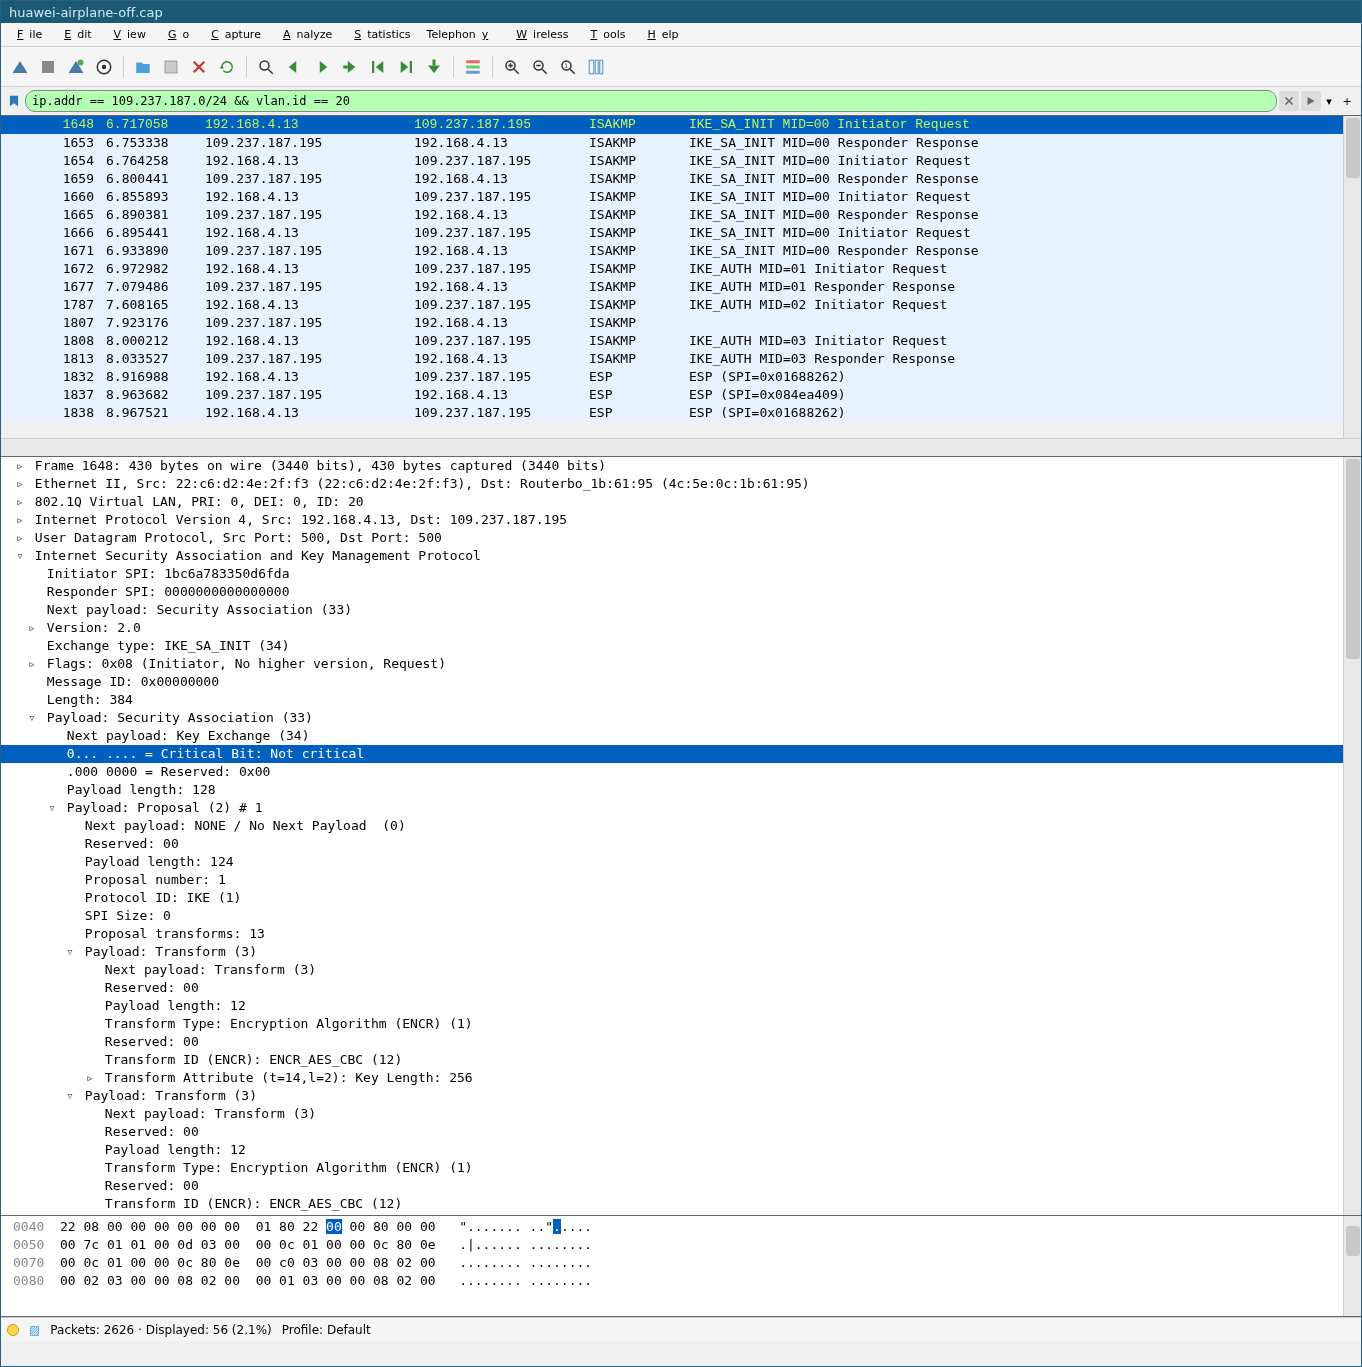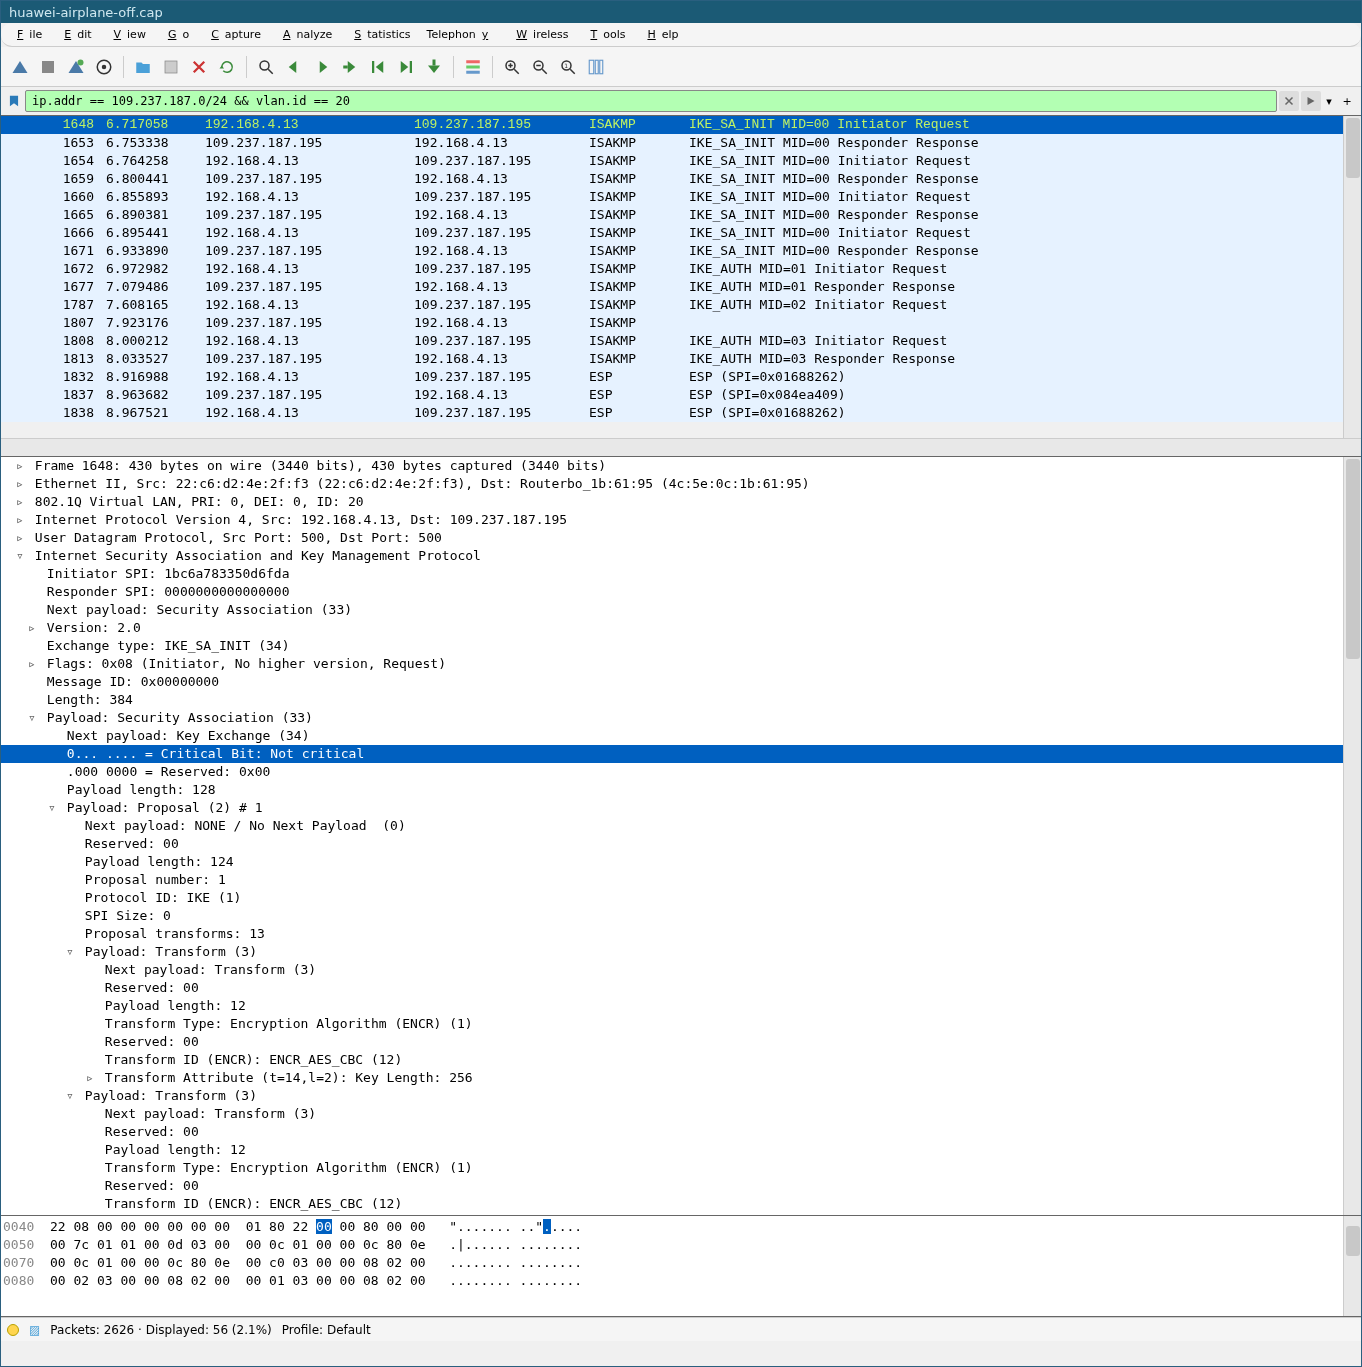--- a/index.html
+++ b/index.html
@@ -26,21 +26,20 @@
   align-items: center;
 }
 
 
 .menubar {
   background: #f5f5f5;
   border-bottom: 1px solid #ccc;
   padding: 3px 4px;
   display: flex;
   gap: 4px;
-  border-radius: 11px;
 }
 .menubar span { padding: 2px 6px; cursor: default; }
 .menubar .mnemonic { text-decoration: underline; }
 
 
 .toolbar {
   background: #f5f5f5;
   border-bottom: 1px solid #ccc;
   padding: 4px 6px;
   display: flex;
@@ -65,21 +64,21 @@
   gap: 2px;
 }
 .filter-icon { width: 18px; height: 18px; display:flex; align-items:center; justify-content:center;}
 .filter-input {
   flex: 1;
   background: #b3ffb3;
   border: 1px solid #888;
   padding: 3px 6px;
   font-family: "DejaVu Sans Mono", monospace;
   font-size: 12px;
-  border-radius: 2px;
+  border-radius: 10px;
 }
 .filter-btn { width: 20px; height: 20px; display:flex; align-items:center; justify-content:center; background:#ddd; border-radius:2px;}
 .filter-dropdown { width:12px; height:20px; display:flex; align-items:center; justify-content:center;}
 
 
 .pane-list {
   border-top: 1px solid #666;
   border-bottom: 1px solid #666;
   display: flex;
   flex-direction: column;
@@ -148,21 +147,21 @@
 .pane-detail .scroll-v .thumb { width:14px; margin:2px; height:200px; background:#c8c8c8; border-radius:3px;}
 
 
 .pane-hex {
   border-bottom: 1px solid #666;
   height: 101px;
   background: #fff;
   font-family: "DejaVu Sans Mono", monospace;
   font-size: 13px;
   line-height: 18px;
-  padding: 2px 2px;
+  padding: 2px 12px;
   position:relative;
 }
 .hex-row { white-space: pre; }
 .hex-offset { color: #888; }
 .hex-sel { background: #0060c0; color:#fff; }
 .pane-hex .scroll-v { position:absolute; right:0; top:0; bottom:0; width:18px; background:#e8e8e8; border-left:1px solid #ccc;}
 .pane-hex .scroll-v .thumb { width:14px; margin:2px auto; height:30px; background:#c8c8c8; border-radius:3px; margin-top:10px;}
 
 
 .statusbar {

